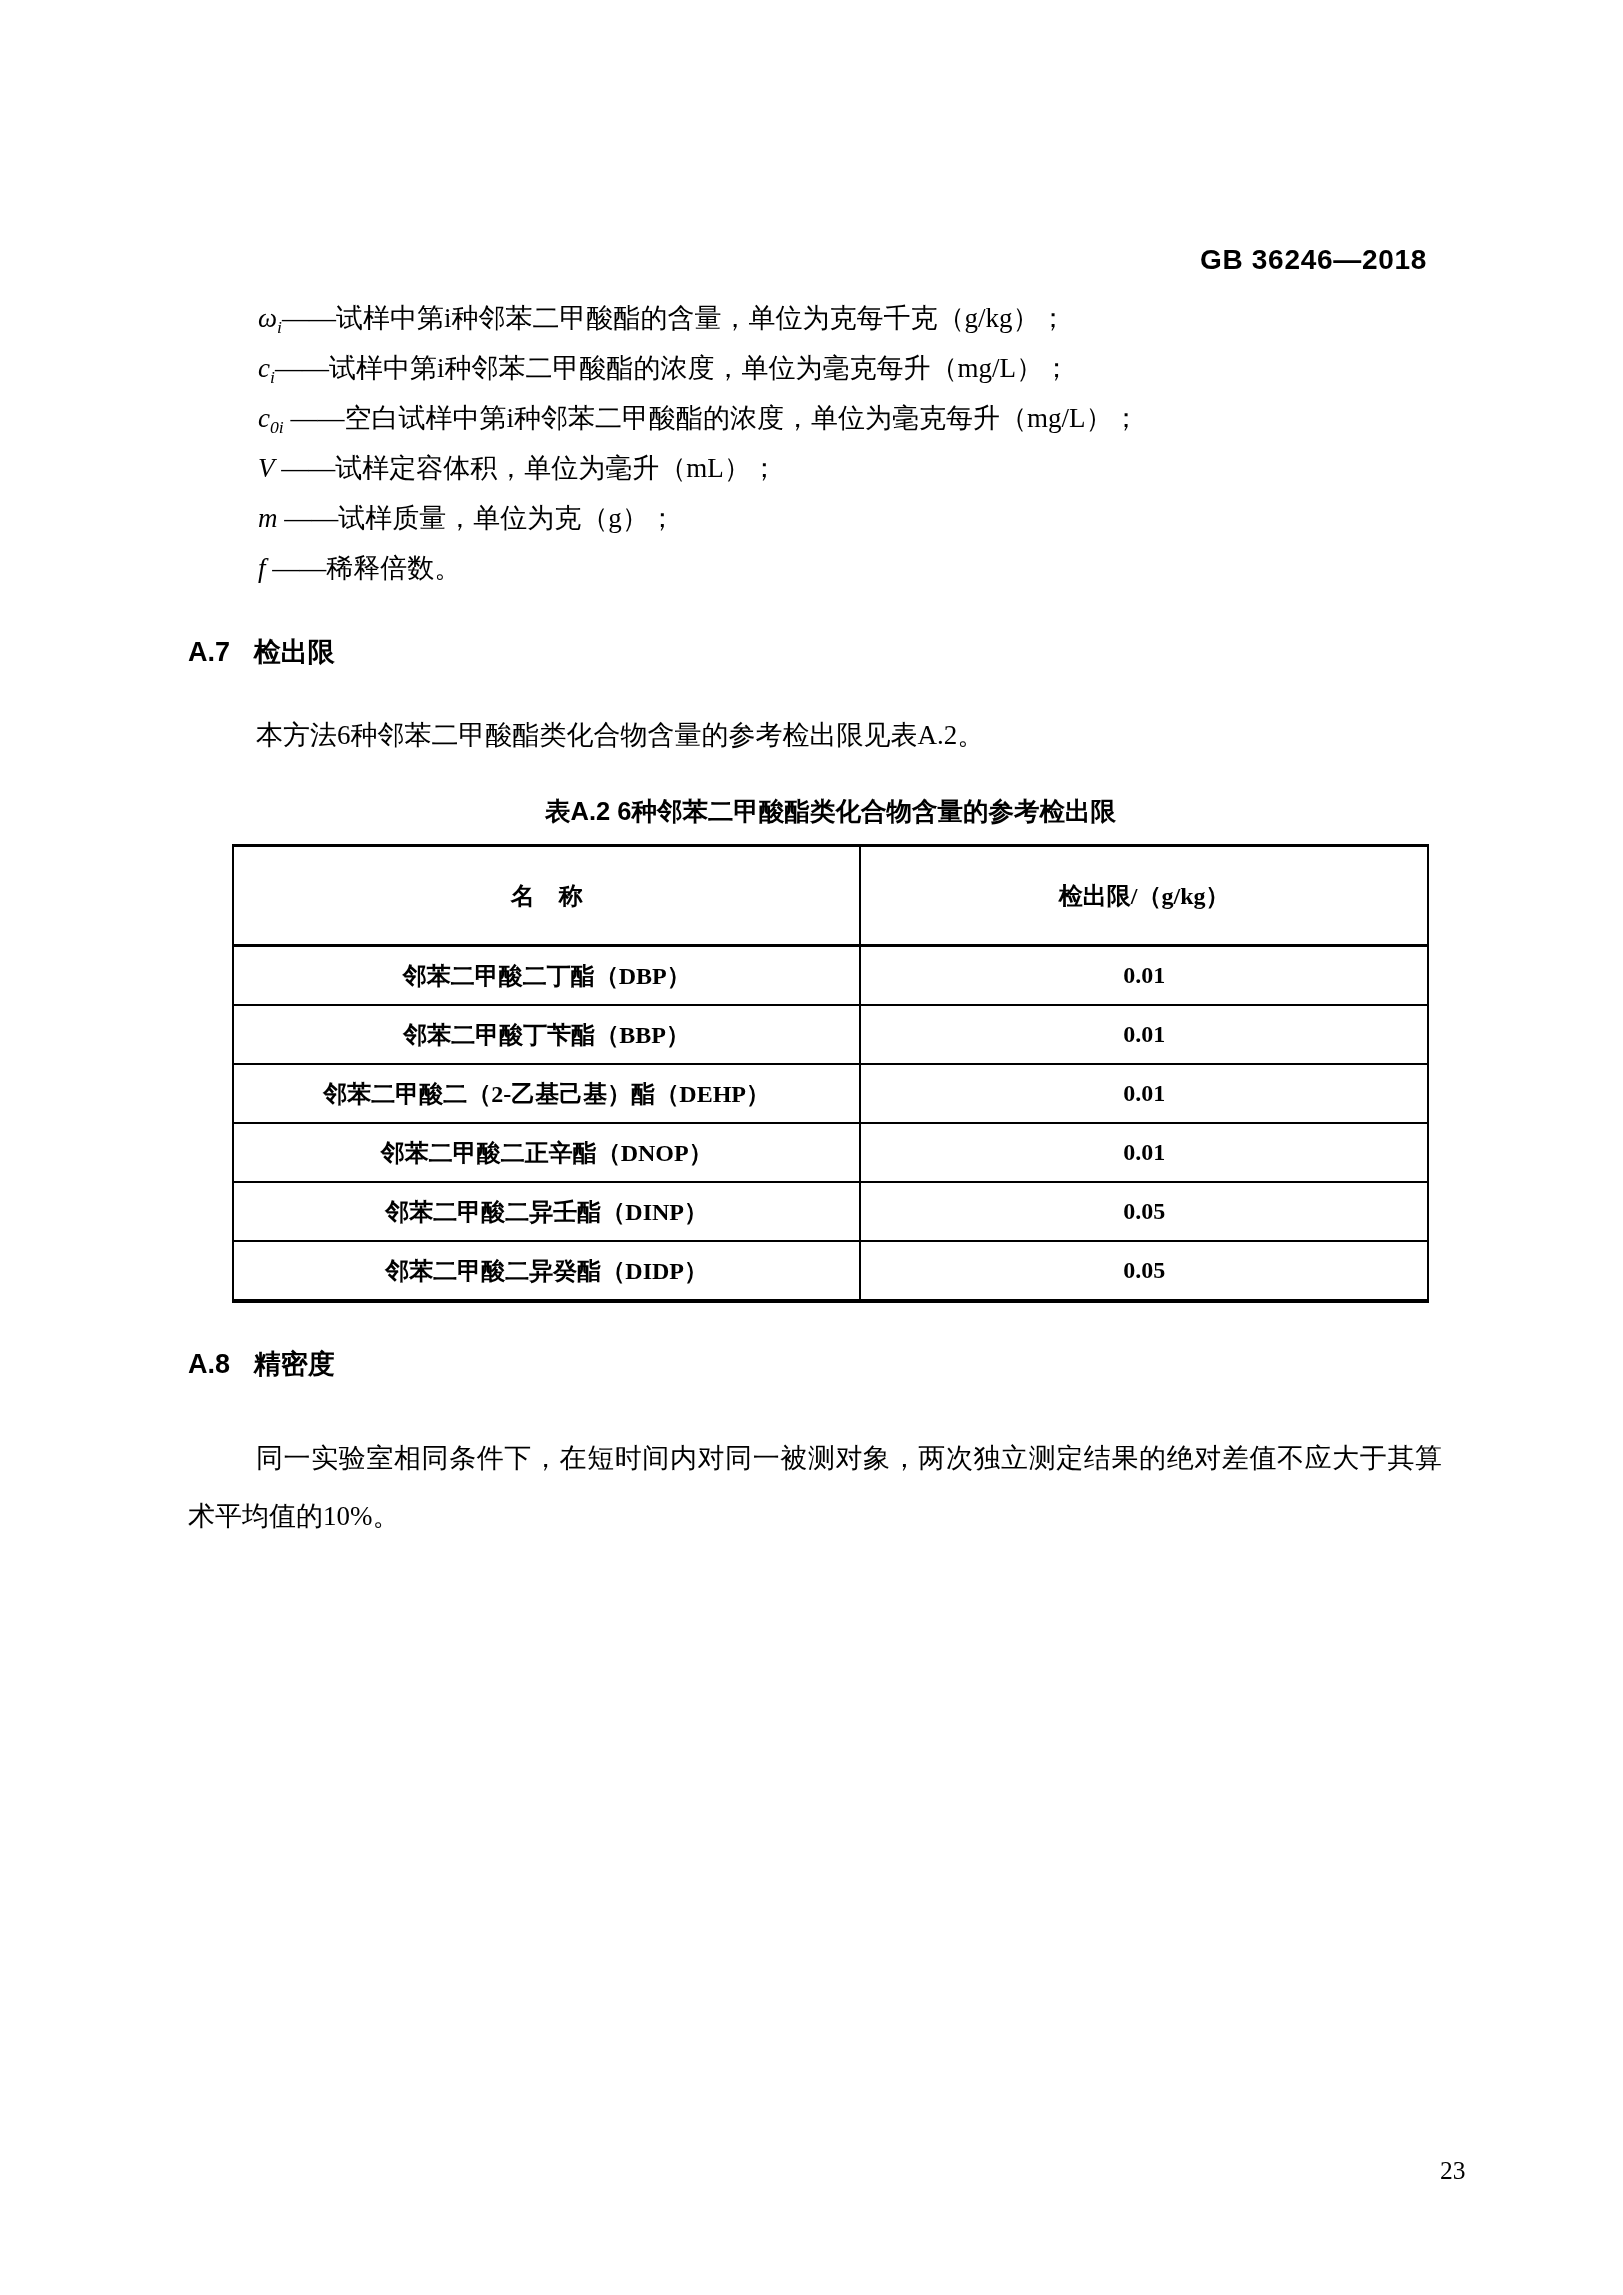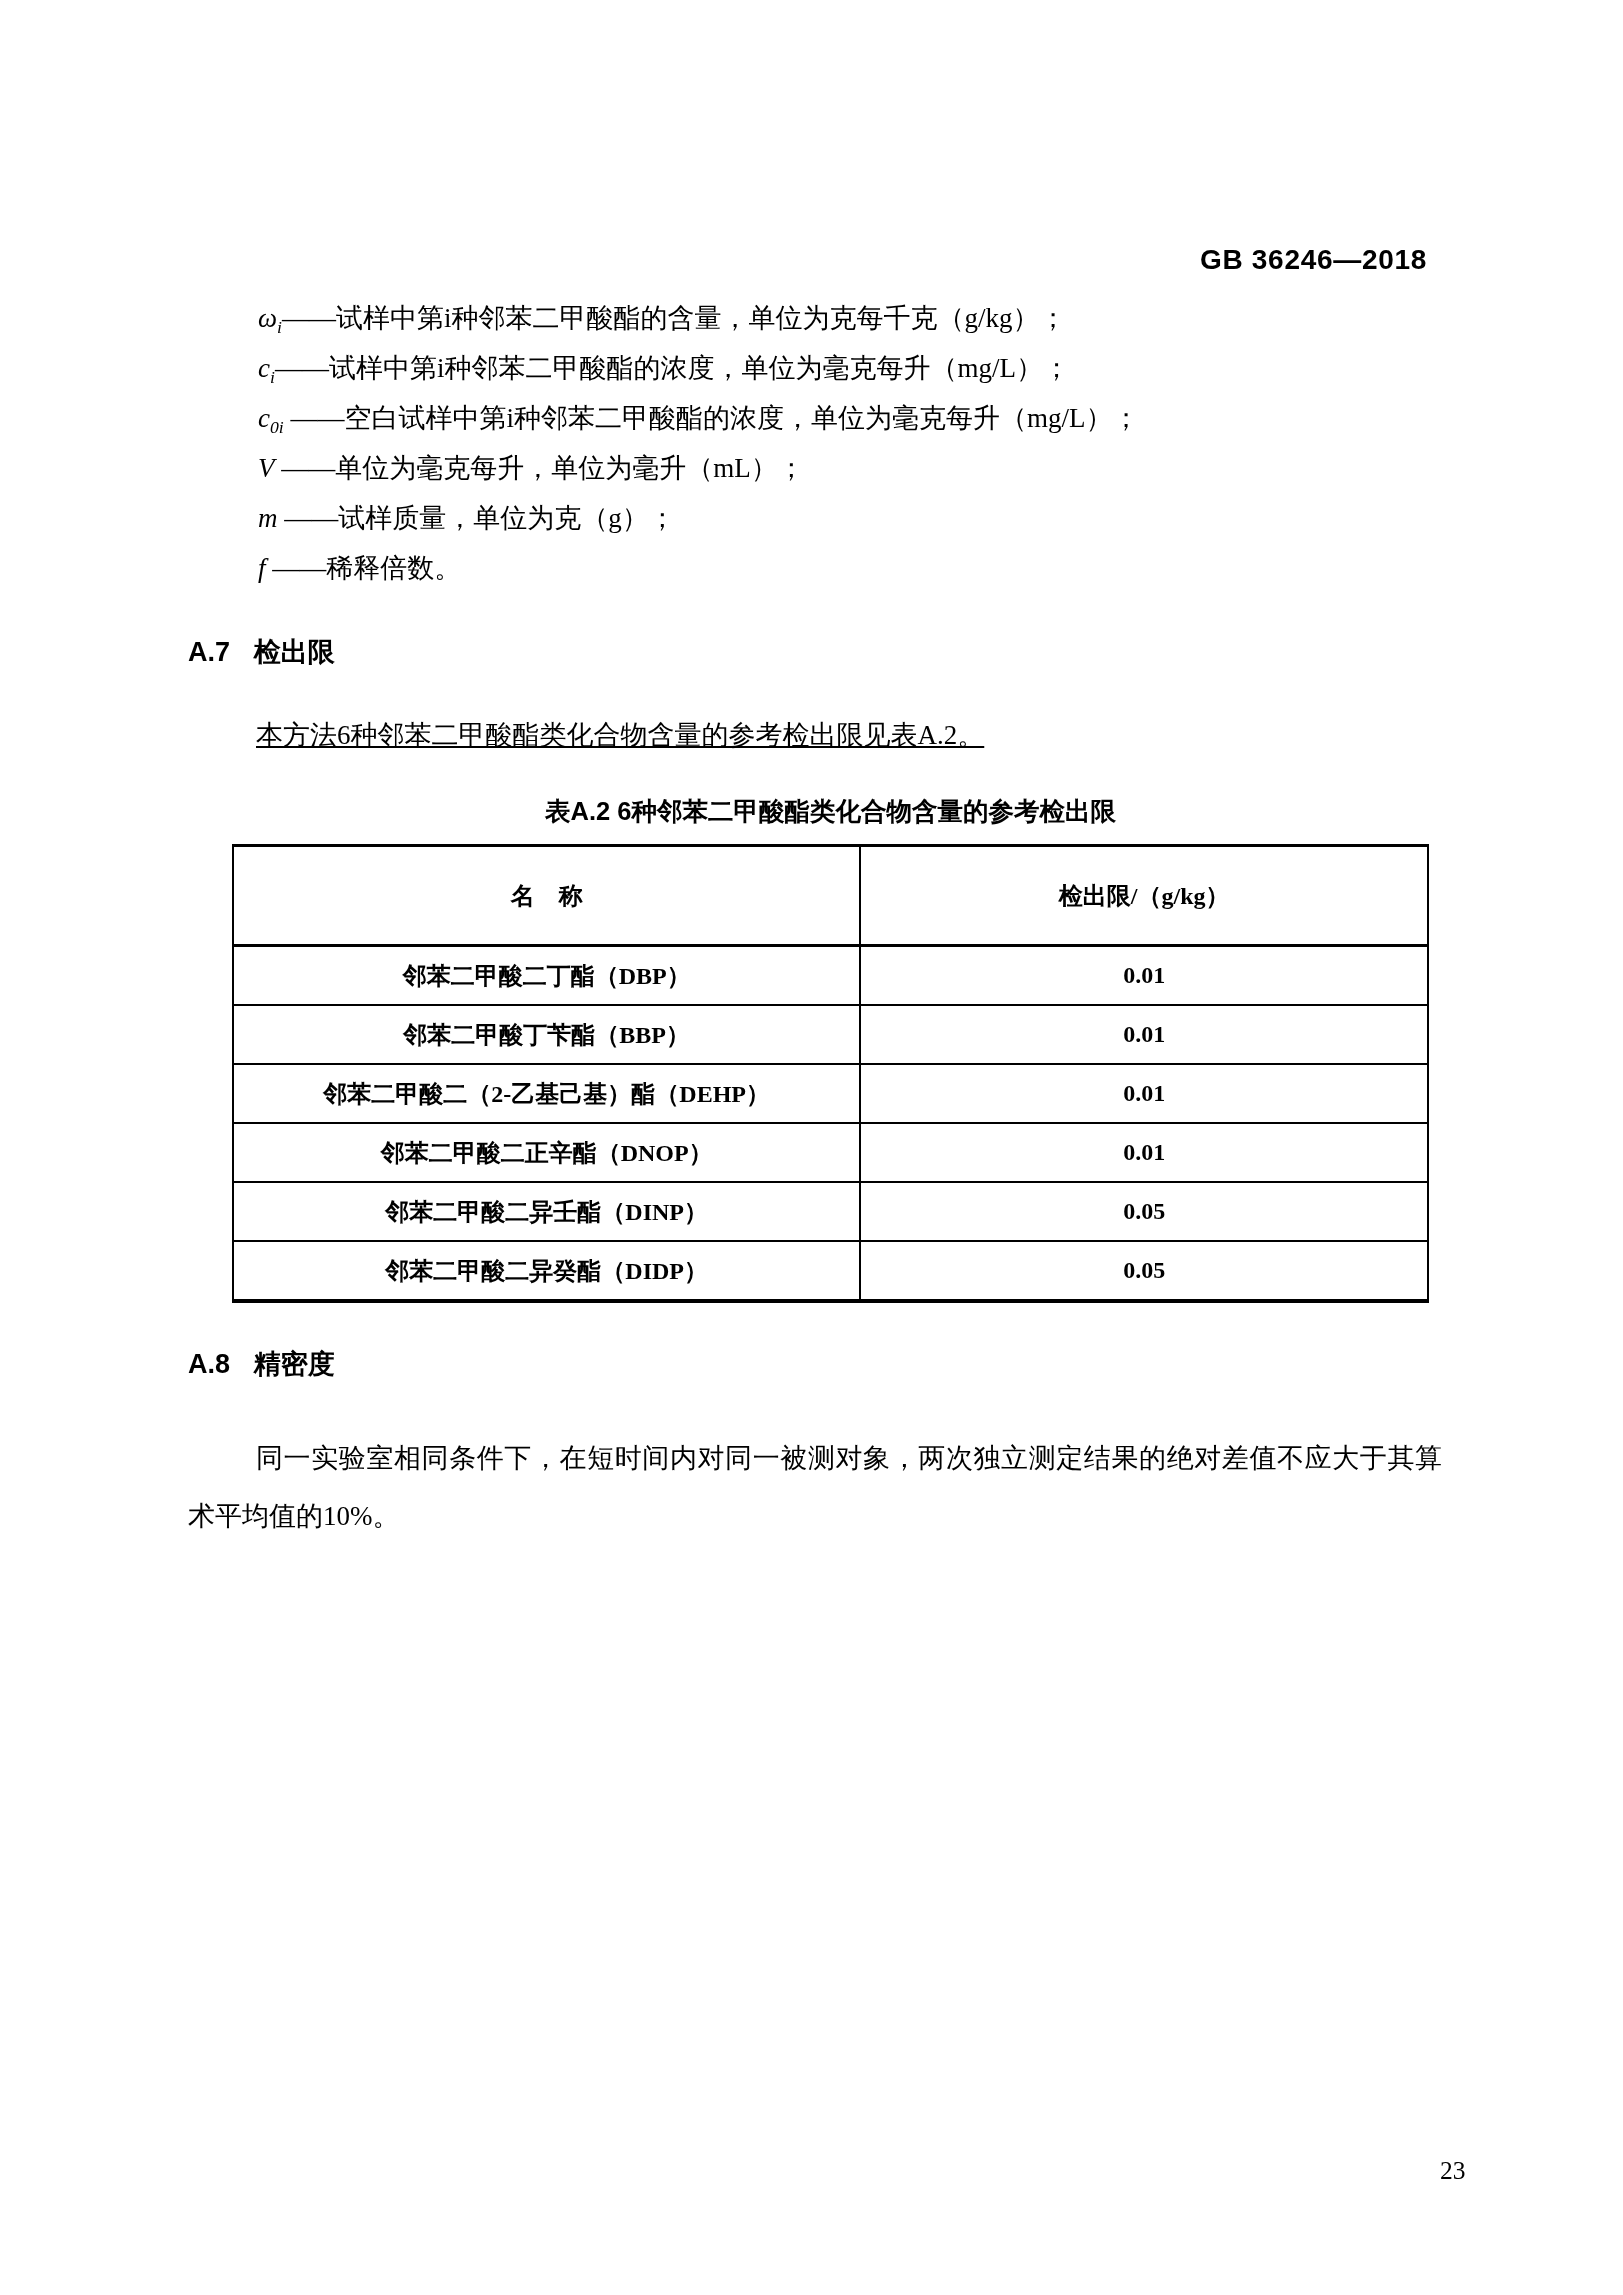--- a/index.html
+++ b/index.html
@@ -68,21 +68,20 @@
     position: absolute;
     left: 188px;
     width: 1254px;
     font-size: 27px;
     margin: 0;
   }
   #para-a7 {
     top: 670px;
     text-indent: 68px;
     line-height: 34px;
-    text-decoration: underline;
   }
   #para-a8 {
     top: 1381px;
     text-indent: 68px;
     line-height: 58px;
     text-align: justify;
   }
 
   
   .table-caption {
@@ -138,21 +137,21 @@
 <body>
 
 <div class="page">
 
   <div class="doc-number">GB 36246—2018</div>
 
   <div class="defs">
     <div class="def-line"><span class="sym">ω</span><sub class="symsub">i</sub><span>——试样中第i种邻苯二甲酸酯的含量，单位为克每千克（g/kg）；</span></div>
     <div class="def-line"><span class="sym">c</span><sub class="symsub">i</sub><span>——试样中第i种邻苯二甲酸酯的浓度，单位为毫克每升（mg/L）；</span></div>
     <div class="def-line"><span class="sym">c</span><sub class="symsub">0i</sub><span> ——空白试样中第i种邻苯二甲酸酯的浓度，单位为毫克每升（mg/L）；</span></div>
-    <div class="def-line"><span class="sym">V</span><sub class="symsub"></sub><span> ——单位为毫克每升，单位为毫升（mL）；</span></div>
+    <div class="def-line"><span class="sym">V</span><sub class="symsub"></sub><span> ——试样定容体积，单位为毫升（mL）；</span></div>
     <div class="def-line"><span class="sym">m</span><sub class="symsub"></sub><span> ——试样质量，单位为克（g）；</span></div>
     <div class="def-line"><span class="sym">f</span><sub class="symsub"></sub><span> ——稀释倍数。</span></div>
   </div>
 
   <div class="heading" id="heading-a7">
     <span class="num">A.7</span><span>检出限</span>
   </div>
 
   <p class="para" id="para-a7">本方法6种邻苯二甲酸酯类化合物含量的参考检出限见表A.2。</p>
 

